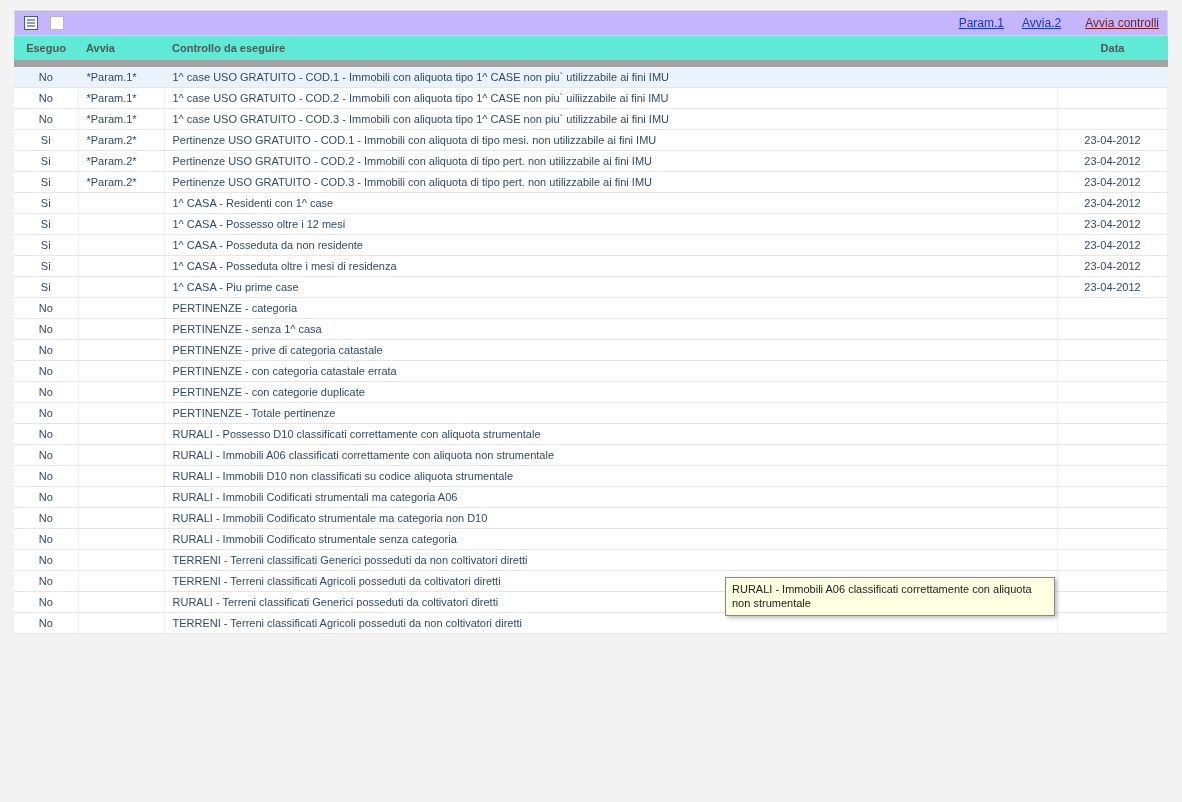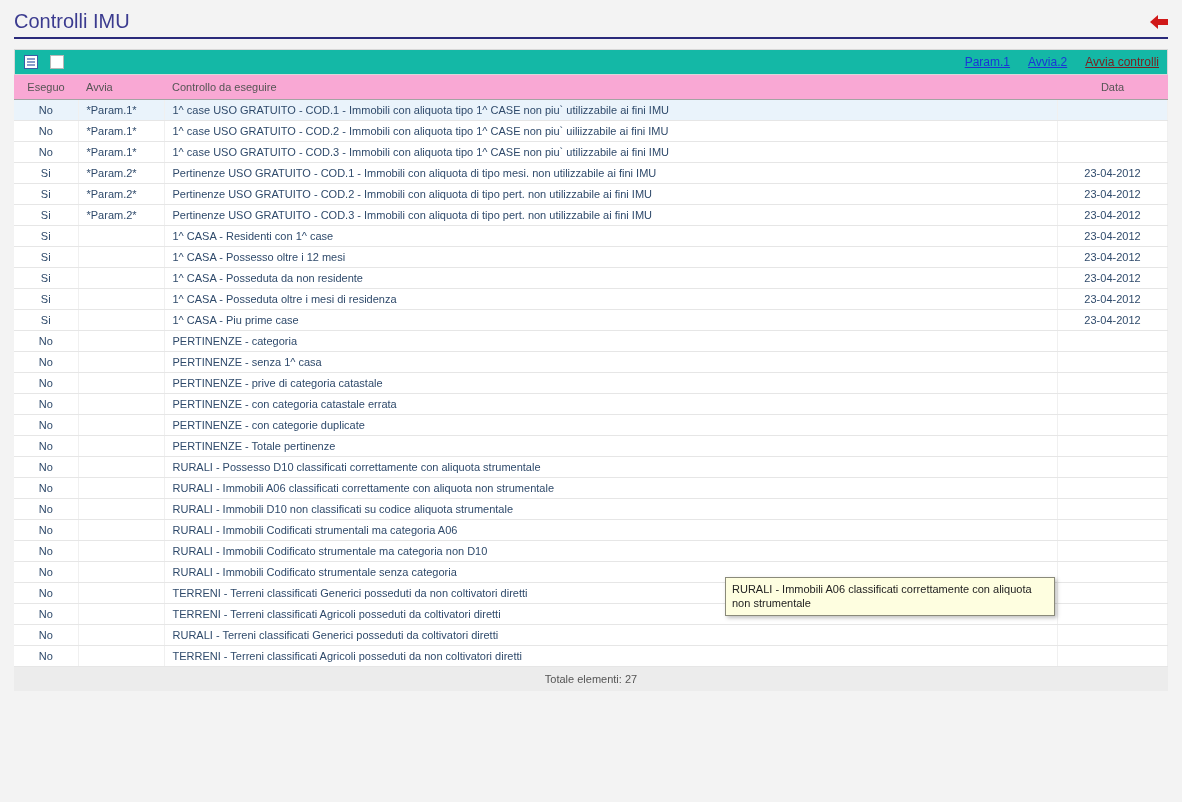--- a/index.html
+++ b/index.html
@@ -32,21 +32,21 @@
     font-weight: normal;
   }
   .back-arrow {
     width: 18px; height: 14px;
   }
   .back-arrow svg { display:block; }
   .toolbar {
     display: flex;
     align-items: center;
     justify-content: space-between;
-    background: #14b8a6;
+    background: #c4b5fd;
     border: 1px solid #d8d8d8;
     padding: 4px 8px;
   }
   .toolbar-left {
     display: flex;
     gap: 10px;
     align-items: center;
   }
   .icon-button {
     width: 16px; height: 16px;
@@ -63,34 +63,35 @@
   }
   .link-blue {
     color: #1a36d6;
     text-decoration: underline;
     cursor: pointer;
   }
   .link-red {
     color: #7a1f1f;
     text-decoration: underline;
     cursor: pointer;
+    margin-left: 6px;
   }
   table.grid {
     width: 100%;
     border-collapse: collapse;
     table-layout: fixed;
     font-size: 11px;
   }
   table.grid th {
-    background: #f9a8d4;
+    background: #5eead4;
     color: #555;
-    font-weight: normal;
+    font-weight: bold;
     text-align: left;
     padding: 6px 8px;
-    border-bottom: 1px solid #a3a3a3;
+    border-bottom: 7px solid #a3a3a3;
   }
   table.grid th.center, table.grid td.center { text-align: center; }
   table.grid td {
     padding: 4px 8px;
     border-bottom: 1px solid #e6e6e6;
     border-right: 1px solid #f0f0f0;
     background: #fff;
     color: #2f4a6b;
     white-space: nowrap;
     overflow: hidden;
@@ -121,28 +122,20 @@
     font-size: 11px;
     color: #222;
     box-shadow: 2px 2px 4px rgba(0,0,0,0.25);
     line-height: 1.3;
   }
 </style>
 </head>
 <body>
 
 <div class="page">
-  <div class="title-row">
-    <span class="page-title">Controlli IMU</span>
-    <span class="back-arrow">
-      <svg width="18" height="14" viewBox="0 0 18 14">
-        <polygon points="0,7 8,0 8,4 18,4 18,10 8,10 8,14" fill="#d01818"></polygon>
-      </svg>
-    </span>
-  </div>
 
   <div class="toolbar">
     <div class="toolbar-left">
       <span class="icon-button">
         <svg width="14" height="14" viewBox="0 0 14 14">
           <rect x="0.5" y="0.5" width="13" height="13" fill="#fff" stroke="#3a5ba8"></rect>
           <line x1="3" y1="4" x2="11" y2="4" stroke="#3a5ba8" stroke-width="1.2"></line>
           <line x1="3" y1="7" x2="11" y2="7" stroke="#3a5ba8" stroke-width="1.2"></line>
           <line x1="3" y1="10" x2="11" y2="10" stroke="#3a5ba8" stroke-width="1.2"></line>
         </svg>
@@ -334,16 +327,15 @@
         </tr>
         <tr>
           <td class="center">No</td>
           <td></td>
           <td>TERRENI - Terreni classificati Agricoli posseduti da non coltivatori diretti</td>
           <td class="center"></td>
         </tr>
       </tbody>
   </table>
 
-  <div class="footer-bar">Totale elementi: 27</div>
 </div>
 
 <div class="tooltip">RURALI - Immobili A06 classificati correttamente con aliquota non strumentale</div>
 
 </body></html>

